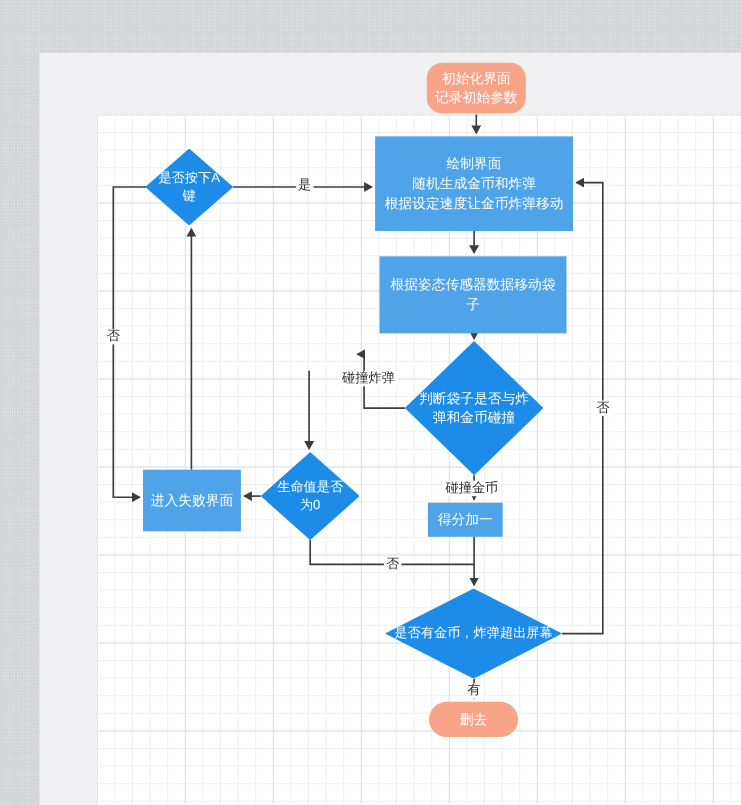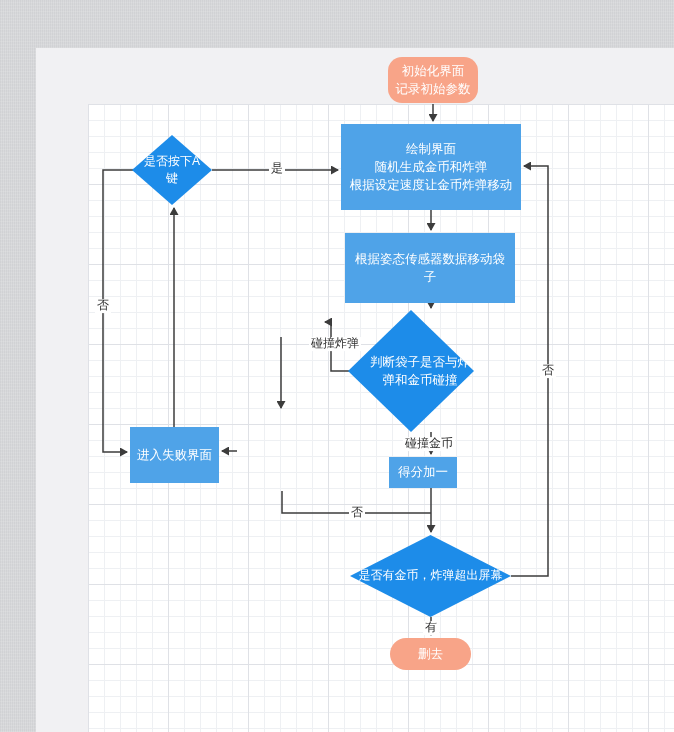--- a/index.html
+++ b/index.html
@@ -72,26 +72,30 @@
   <div class="node proc" style="left:341px;top:124px;width:180px;height:86px;">
     <span class="node-label">绘制界面
 随机生成金币和炸弹
 根据设定速度让金币炸弹移动</span>
   </div>
 
   <div class="node proc" style="left:345px;top:233px;width:170px;height:70px;text-align:center;">
     <span class="node-label">根据姿态传感器数据移动袋子</span>
   </div>
 
-  <div class="node dblue diamond" style="left:348px;top:310px;width:126px;height:122px;justify-content:flex-end;">
+  <div class="node dblue diamond" style="left:368px;top:310px;width:126px;height:122px;">
     <span class="node-label">判断袋子是否与炸
 弹和金币碰撞</span>
   </div>
 
 
+  <div class="node dblue diamond" style="left:237px;top:411px;width:90px;height:80px;font-size:12px;">
+    <span class="node-label">生命值是否
+为0</span>
+  </div>
 
   <div class="node proc" style="left:130px;top:427px;width:89px;height:56px;">
     <span class="node-label">进入失败界面</span>
   </div>
 
   <div class="node dblue diamond" style="left:132px;top:135px;width:80px;height:70px;font-size:12px;">
     <span class="node-label">是否按下A
 键</span>
   </div>
 

